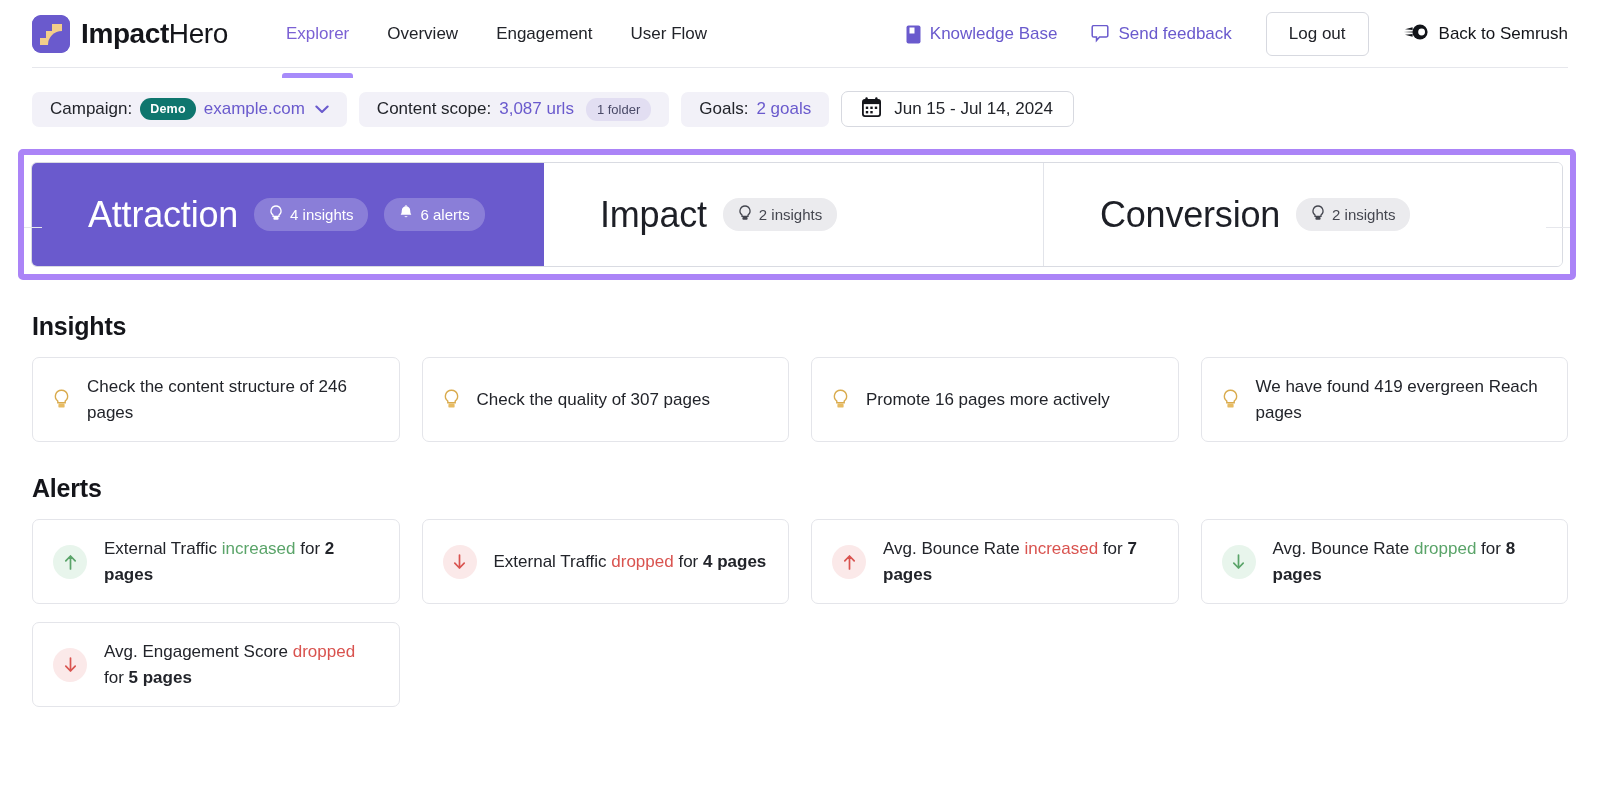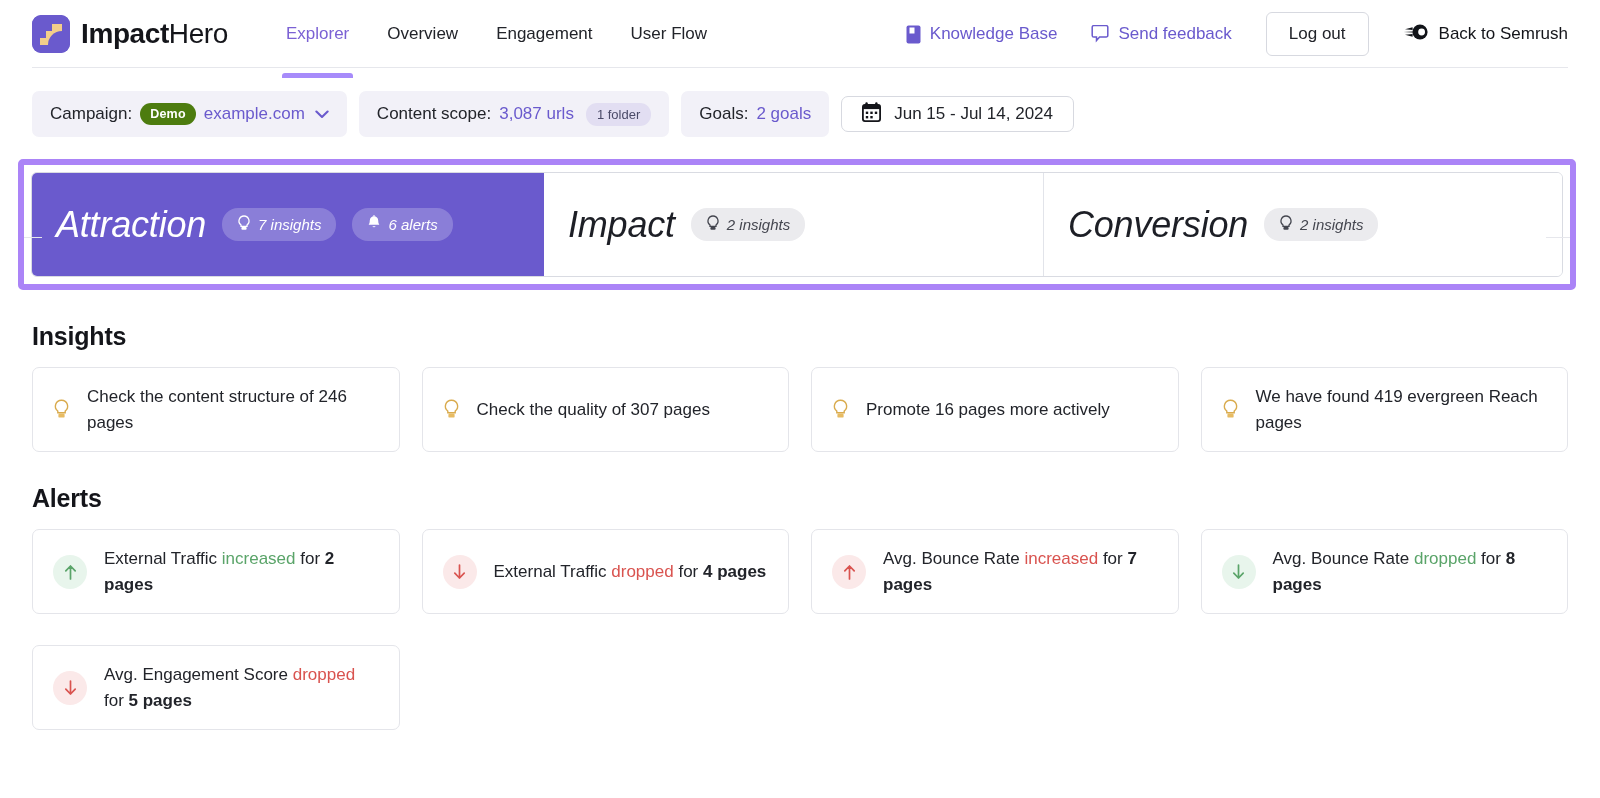--- a/index.html
+++ b/index.html
@@ -83,32 +83,32 @@
   }
 
   
   .filterbar {
     display: flex; align-items: center; gap: 12px;
     padding: 23px 32px 0 32px;
   }
   .chip {
     background: #f2f1f8;
     border-radius: 7px;
-    height: 46px;
+    height: 35px;
     display: flex; align-items: center; gap: 8px;
     padding: 0 18px;
     font-size: 17px;
     color: #22242a;
     white-space: nowrap;
     cursor: pointer;
   }
   .chip .val { color: #6a5acd; }
   .chip .dark { color: #22242a; }
   .badge-demo {
-    background: #4d7c0f;
+    background: #0f766e;
     color: #fff;
     font-size: 12.5px;
     font-weight: 600;
     border-radius: 11px;
     padding: 4px 10px;
     letter-spacing: .2px;
   }
   .badge-folder {
     background: #e2def2;
     color: #4a4a68;
@@ -152,26 +152,25 @@
 
   .tabs {
     display: flex;
     border: 1px solid #d9dbe2;
     border-radius: 6px;
     overflow: hidden;
     background: #fff;
   }
   .tab {
     display: flex; align-items: center; gap: 16px;
-    padding: 0 24px;
+    padding: 0 56px;
     height: 103px;
     cursor: pointer;
     border-right: 1px solid #e2e4ea;
     background: #fff;
-    font-style: italic;
   }
   .tab:last-child { border-right: none; }
   .tab.active {
     background: #6a5acd;
     border-right: none;
   }
   .tab-label { font-size: 36px; font-weight: 400; color: #1d1f26; letter-spacing: -.2px; white-space: nowrap; }
   .tab.active .tab-label { color: #ffffff; }
   .pill {
     display: inline-flex; align-items: center; gap: 7px;
@@ -223,21 +222,21 @@
   .down { color: #d9534f; }
   .bulb { flex: none; display: flex; align-items: center; }
   .arrow-badge {
     flex: none;
     width: 34px; height: 34px;
     border-radius: 50%;
     display: flex; align-items: center; justify-content: center;
   }
   .arrow-badge.green { background: #e8f5ec; }
   .arrow-badge.red   { background: #fbe9e9; }
-  .alerts-grid { display: grid; grid-template-columns: repeat(4, 1fr); gap: 31px 22px; }
+  .alerts-grid { display: grid; grid-template-columns: repeat(4, 1fr); gap: 18px 22px; }
 </style>
 </head>
 <body>
 
 <div class="header">
 
   <div class="logo-wrap">
     <span class="logo-mark">
       <svg width="38" height="38" viewBox="0 0 38 38">
         <rect width="38" height="38" rx="9" fill="#6a5acd"></rect>
@@ -349,21 +348,21 @@
 
     <div class="tab tab-1 active">
       <span class="tab-label">Attraction</span>
       <span class="pill">
         <span>
           <svg width="14" height="16" viewBox="0 0 14 16">
             <path d="M7 1a5 5 0 0 0-3 9v1.4h6V10A5 5 0 0 0 7 1z" fill="none" stroke="#ffffff" stroke-width="1.3"></path>
             <rect x="4.4" y="12" width="5.2" height="2.8" rx="1" fill="#ffffff"></rect>
           </svg>
         </span>
-        <span>7 insights</span>
+        <span>4 insights</span>
       </span>
       <span class="pill">
         <span>
           <svg width="14" height="16" viewBox="0 0 14 16">
             <path d="M7 1.2a4.2 4.2 0 0 1 4.2 4.2c0 3.2 1.2 4.3 1.2 4.3H1.6s1.2-1.1 1.2-4.3A4.2 4.2 0 0 1 7 1.2z" fill="#ffffff"></path>
             <rect x="6.3" y="0" width="1.4" height="1.8" rx="0.7" fill="#ffffff"></rect>
             <path d="M5.4 11.2a1.7 1.7 0 0 0 3.2 0z" fill="#ffffff"></path>
           </svg>
         </span>
         <span>6 alerts</span>

